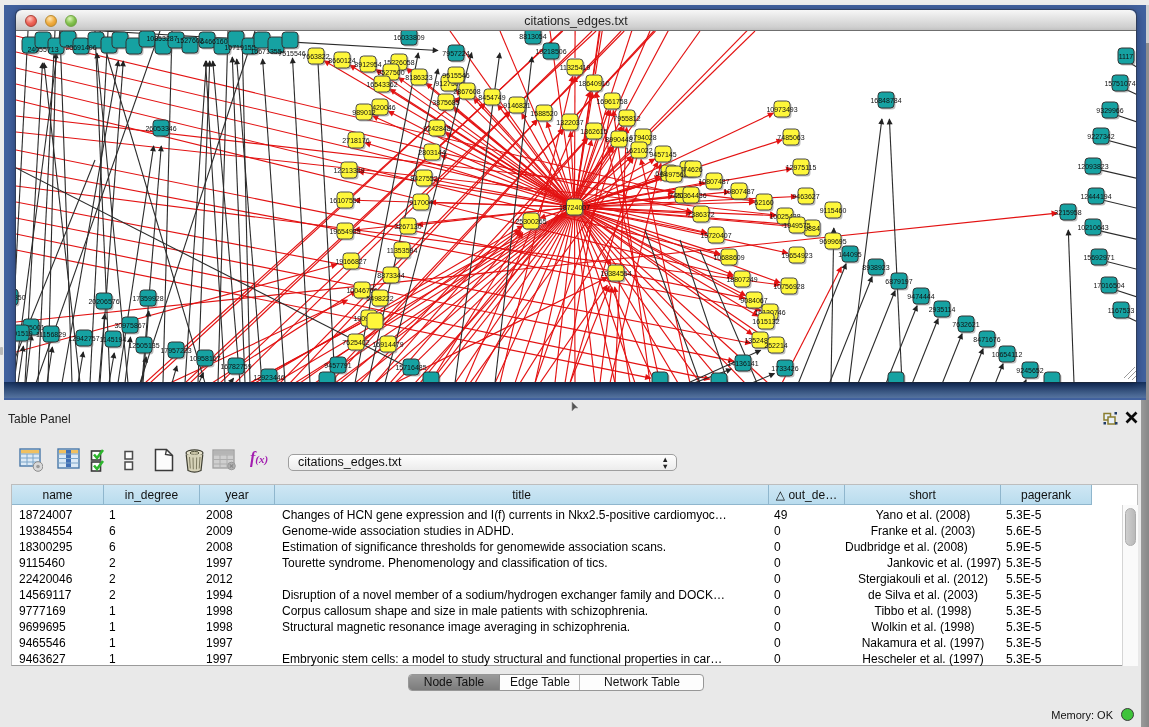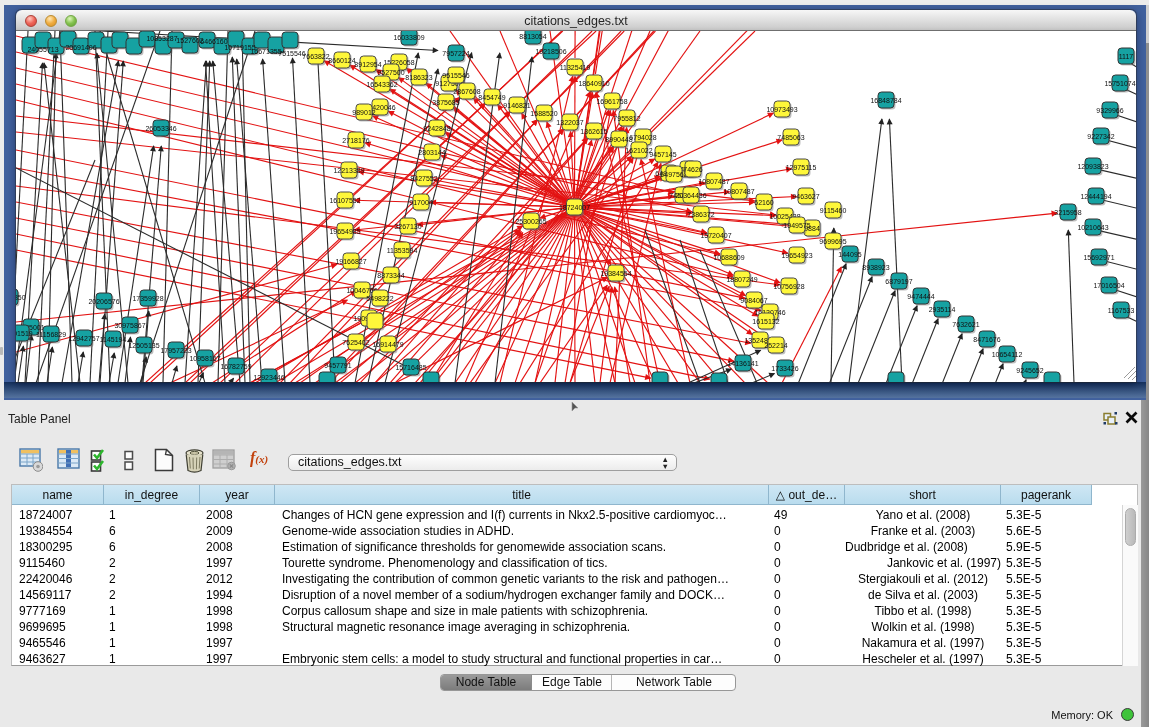--- a/index.html
+++ b/index.html
@@ -22,21 +22,21 @@
 #divarrow{position:absolute;left:571px;top:1px;width:9px;height:11px}
 #toolrow{position:absolute;left:0;top:31px;width:100%;height:53px}
 #combo{position:absolute;left:288px;top:23px;width:389px;height:17px;background:linear-gradient(#fefefe,#ececec);border:1px solid #9e9e9e;border-radius:5px;font-size:12.5px;color:#111;line-height:15px;padding-left:9px}
 #combo .ud{position:absolute;right:7px;top:1px;font-size:7.5px;color:#222;line-height:7px;letter-spacing:0}
 #tblwrap{position:absolute;left:11px;top:84px;width:1127px;height:182px;background:#fff;border:1px solid #bdbdbd;border-bottom:1px solid #9a9a9a}
 .hcell{position:absolute;top:0;height:20px;background:linear-gradient(#cfe7f4,#b9dcee);border-right:1px solid #8fb6cd;border-bottom:1px solid #8fb6cd;font-size:12px;color:#111;text-align:center;line-height:20px}
 .row{position:absolute;left:0;width:1110px;height:16px;font-size:12px;color:#000}
 .row span{position:absolute;top:0;line-height:16px;white-space:nowrap}
 #vsb{position:absolute;left:1110px;top:20px;width:16px;height:161px;background:#fafafa;border-left:1px solid #d5d5d5}
 #vsb .th{position:absolute;left:2px;top:3px;width:11px;height:38px;border-radius:6px;background:linear-gradient(90deg,#cfcfcf,#b9b9b9);border:1px solid #ababab}
-#tabs{position:absolute;left:440px;top:274px;width:296px;height:17px;border:1px solid #979797;border-radius:4px;background:#fdfdfd;font-size:12px}
+#tabs{position:absolute;left:408px;top:274px;width:296px;height:17px;border:1px solid #979797;border-radius:4px;background:#fdfdfd;font-size:12px}
 #tabs .seg{position:absolute;top:0;height:15px;line-height:15px;text-align:center;color:#111}
 #seg1{left:0;width:91px;background:linear-gradient(#9a9a9a,#7c7c7c);color:#fff;border-radius:3px 0 0 3px;border-right:1px solid #8a8a8a}
 #seg2{left:92px;width:79px;border-right:1px solid #b5b5b5}
 #seg3{left:172px;width:122px}
 #mem{position:absolute;right:28px;top:309px;font-size:11px;color:#111}
 #memdot{position:absolute;left:1121px;top:308px;width:13px;height:13px;border-radius:50%;background:#3ec43a;border:1.5px solid #3a3a3a}
 .icon{position:absolute;top:17px}
 #closex{position:absolute;left:1125px;top:11px;width:13px;height:13px}
 #floati{position:absolute;left:1103px;top:11px;width:15px;height:14px}
 </style></head>
@@ -801,21 +801,21 @@
           <path d="M3.2 6.5 l1.8 16 q6.5 3.2 13 0 l1.8-16" fill="#d6d2b8" stroke="#3f3f33" stroke-width="1.2"></path>
           <path d="M6.5 9 l0.8 11.5 M10 9.5 l0.3 11.8 M13.7 9.5 l-0.3 11.8 M17 9 l-0.8 11.5" stroke="#7d7a60" fill="none"></path>
         </svg>
       <svg class="icon" style="left:212px" width="24" height="23" viewBox="0 0 24 23">
           <rect x="1" y="2" width="21" height="18" fill="#cfcfcf" stroke="#9f9f9f" stroke-width="1.3"></rect>
           <rect x="2" y="3" width="19" height="3.5" fill="#b5b5b5"></rect>
           <path d="M1 7 h21 M1 11.5 h21 M1 16 h21 M8 7 v13 M15 7 v13" stroke="#adadad" fill="none"></path>
           <circle cx="19.5" cy="18" r="3.8" fill="#b0b0b0" stroke="#989898"></circle>
           <path d="M17.8 16.3 l3.4 3.4 M21.2 16.3 l-3.4 3.4" stroke="#8a8a8a" stroke-width="1.2"></path>
         </svg>
-      <div style="position:absolute;left:250px;top:18px;font-size:16px;font-style:italic;color:#c2410c;font-family:'Liberation Serif',serif"><b>f</b><span style="font-size:11px"><b>(x)</b></span></div>
+      <div style="position:absolute;left:250px;top:18px;font-size:16px;font-style:italic;color:#a21caf;font-family:'Liberation Serif',serif"><b>f</b><span style="font-size:11px"><b>(x)</b></span></div>
       <div id="combo">citations_edges.txt<div class="ud">▲<br>▼</div></div>
     </div>
     <div id="tblwrap">
       <div class="hcell" style="left:0;width:92px">name</div>
       <div class="hcell" style="left:92px;width:96px">in_degree</div>
       <div class="hcell" style="left:188px;width:75px">year</div>
       <div class="hcell" style="left:263px;width:494px">title</div>
       <div class="hcell" style="left:757px;width:76px">△ out_de…</div>
       <div class="hcell" style="left:833px;width:156px">short</div>
       <div class="hcell" style="left:989px;width:91px">pagerank</div>
@@ -853,21 +853,20 @@
             <span style="left:194px">1997</span>
             <span style="left:270px">Tourette syndrome. Phenomenology and classification of tics.</span>
             <span style="left:762px">0</span>
             <span style="left:833px;width:156px;text-align:right">Jankovic et al. (1997)</span>
             <span style="left:994px">5.3E-5</span>
           </div>
           <div class="row" style="top:66px">
             <span style="left:7px">22420046</span>
             <span style="left:97px">2</span>
             <span style="left:194px">2012</span>
-            <span style="left:270px">Investigating the contribution of common genetic variants to the risk and pathogen…</span>
             <span style="left:762px">0</span>
             <span style="left:833px;width:156px;text-align:center">Stergiakouli et al. (2012)</span>
             <span style="left:994px">5.5E-5</span>
           </div>
           <div class="row" style="top:82px">
             <span style="left:7px">14569117</span>
             <span style="left:97px">2</span>
             <span style="left:194px">1994</span>
             <span style="left:270px">Disruption of a novel member of a sodium/hydrogen exchanger family and DOCK…</span>
             <span style="left:762px">0</span>

